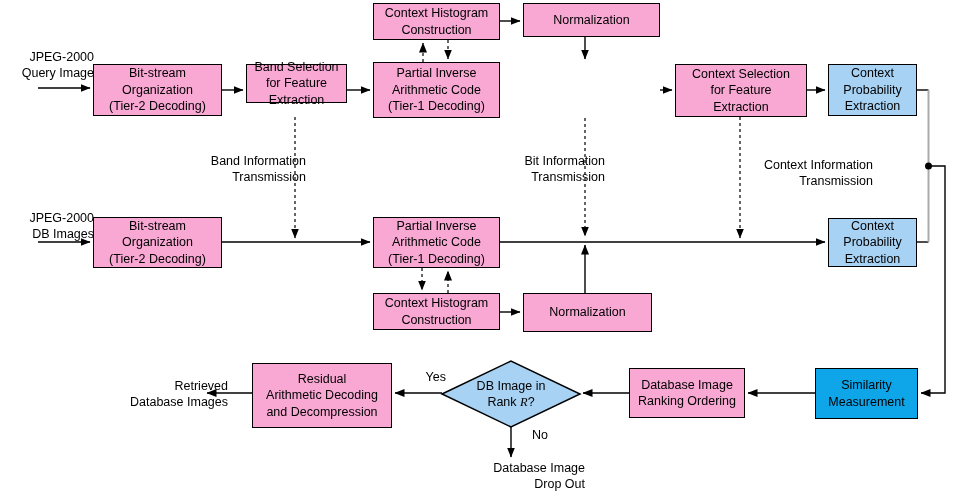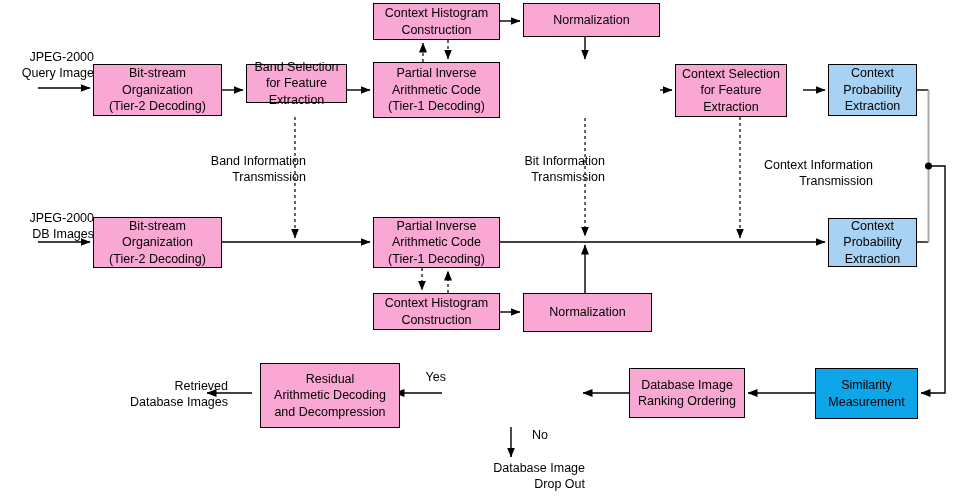--- a/index.html
+++ b/index.html
@@ -83,48 +83,57 @@
 
   <div class="node" style="left:93px;top:64px;width:129px;height:52px;">Bit-stream
 Organization
 (Tier-2 Decoding)</div>
   <div class="node" style="left:246px;top:64px;width:101px;height:39px;">Band Selection
 for Feature
 Extraction</div>
   <div class="node" style="left:373px;top:62px;width:127px;height:56px;">Partial Inverse
 Arithmetic Code
 (Tier-1 Decoding)</div>
-  <div class="node" style="left:675px;top:64px;width:112px;height:53px;">Context Selection
+  <div class="node" style="left:675px;top:64px;width:132px;height:53px;">Context Selection
 for Feature
 Extraction</div>
   <div class="node hl" style="left: 828px; top: 64px; width: 89px; height: 52px; background: rgb(168, 210, 244);">Context
 Probability
 Extraction</div>
 
   <div class="node" style="left:93px;top:217px;width:129px;height:51px;">Bit-stream
 Organization
 (Tier-2 Decoding)</div>
   <div class="node" style="left:373px;top:217px;width:127px;height:51px;">Partial Inverse
 Arithmetic Code
 (Tier-1 Decoding)</div>
   <div class="node hl" style="left: 828px; top: 218px; width: 89px; height: 49px; background: rgb(168, 210, 244);">Context
 Probability
 Extraction</div>
   <div class="node" style="left:373px;top:293px;width:127px;height:37px;">Context Histogram
 Construction</div>
   <div class="node" style="left:523px;top:293px;width:129px;height:39px;">Normalization</div>
 
-  <div class="node" style="left:260px;top:363px;width:140px;height:65px;">Residual
+  <div class="node" style="left:252px;top:363px;width:140px;height:65px;">Residual
 Arithmetic Decoding
 and Decompression</div>
   <div class="node" style="left:629px;top:368px;width:116px;height:50px;">Database Image
 Ranking Ordering</div>
   <div class="node hl" style="left: 815px; top: 368px; width: 103px; height: 51px; background: #0ea5e9;">Similarity
 Measurement</div>
 
+  <div id="decision-wrap">
+    <svg width="150" height="78">
+      <polygon id="decision-poly" points="6,39 75,6 144,39 75,72" fill="#A8D2F4" stroke="#000" stroke-width="1.5"></polygon>
+    </svg>
+    <div id="decision-text">
+      <span>DB Image in</span>
+      <span><span>Rank </span><span class="var-italic">R</span><span>?</span></span>
+    </div>
+  </div>
 
   <div class="lbl" style="left:2px;top:50px;width:92px;">JPEG-2000
 Query Image</div>
   <div class="lbl" style="left:2px;top:211px;width:92px;">JPEG-2000
 DB Images</div>
   <div class="lbl" style="left:78px;top:379px;width:150px;">Retrieved
 Database Images</div>
   <div class="lbl" style="left:176px;top:154px;width:130px;">Band Information
 Transmission</div>
   <div class="lbl" style="left:475px;top:154px;width:130px;">Bit Information

